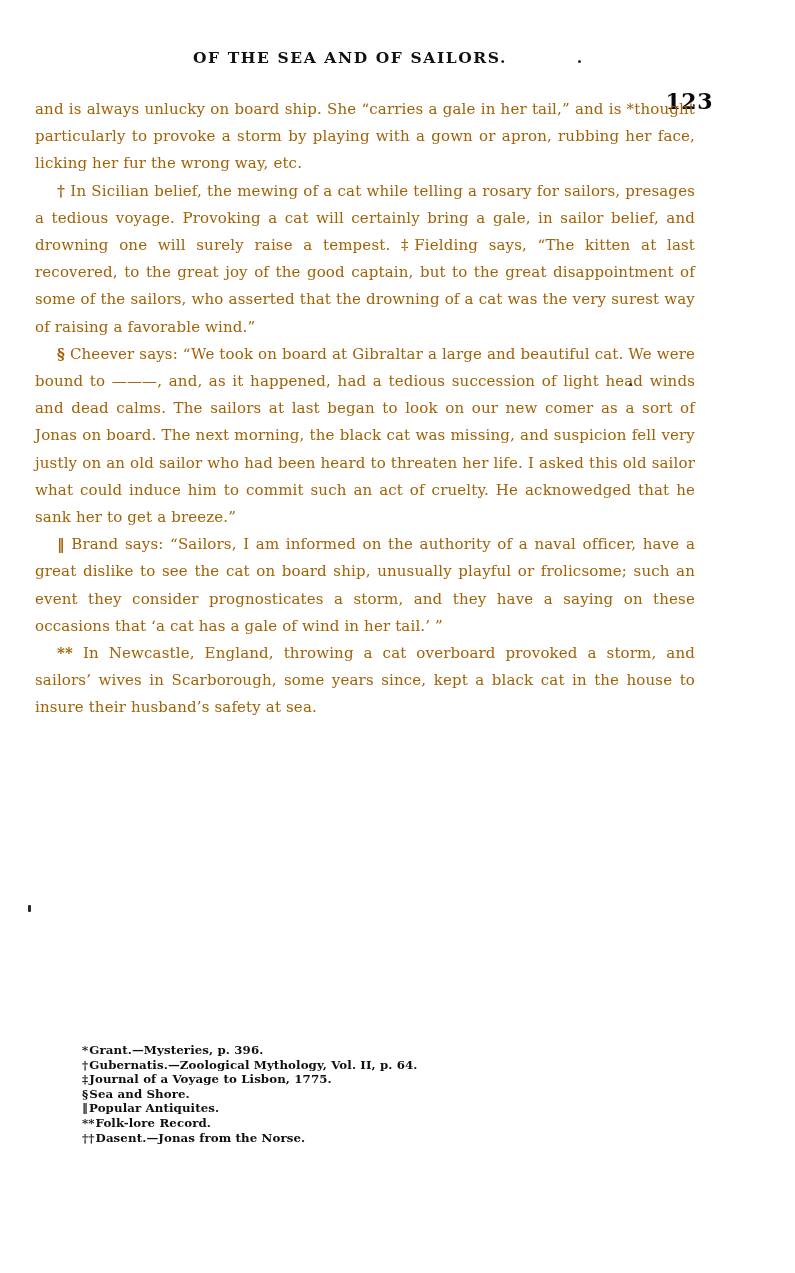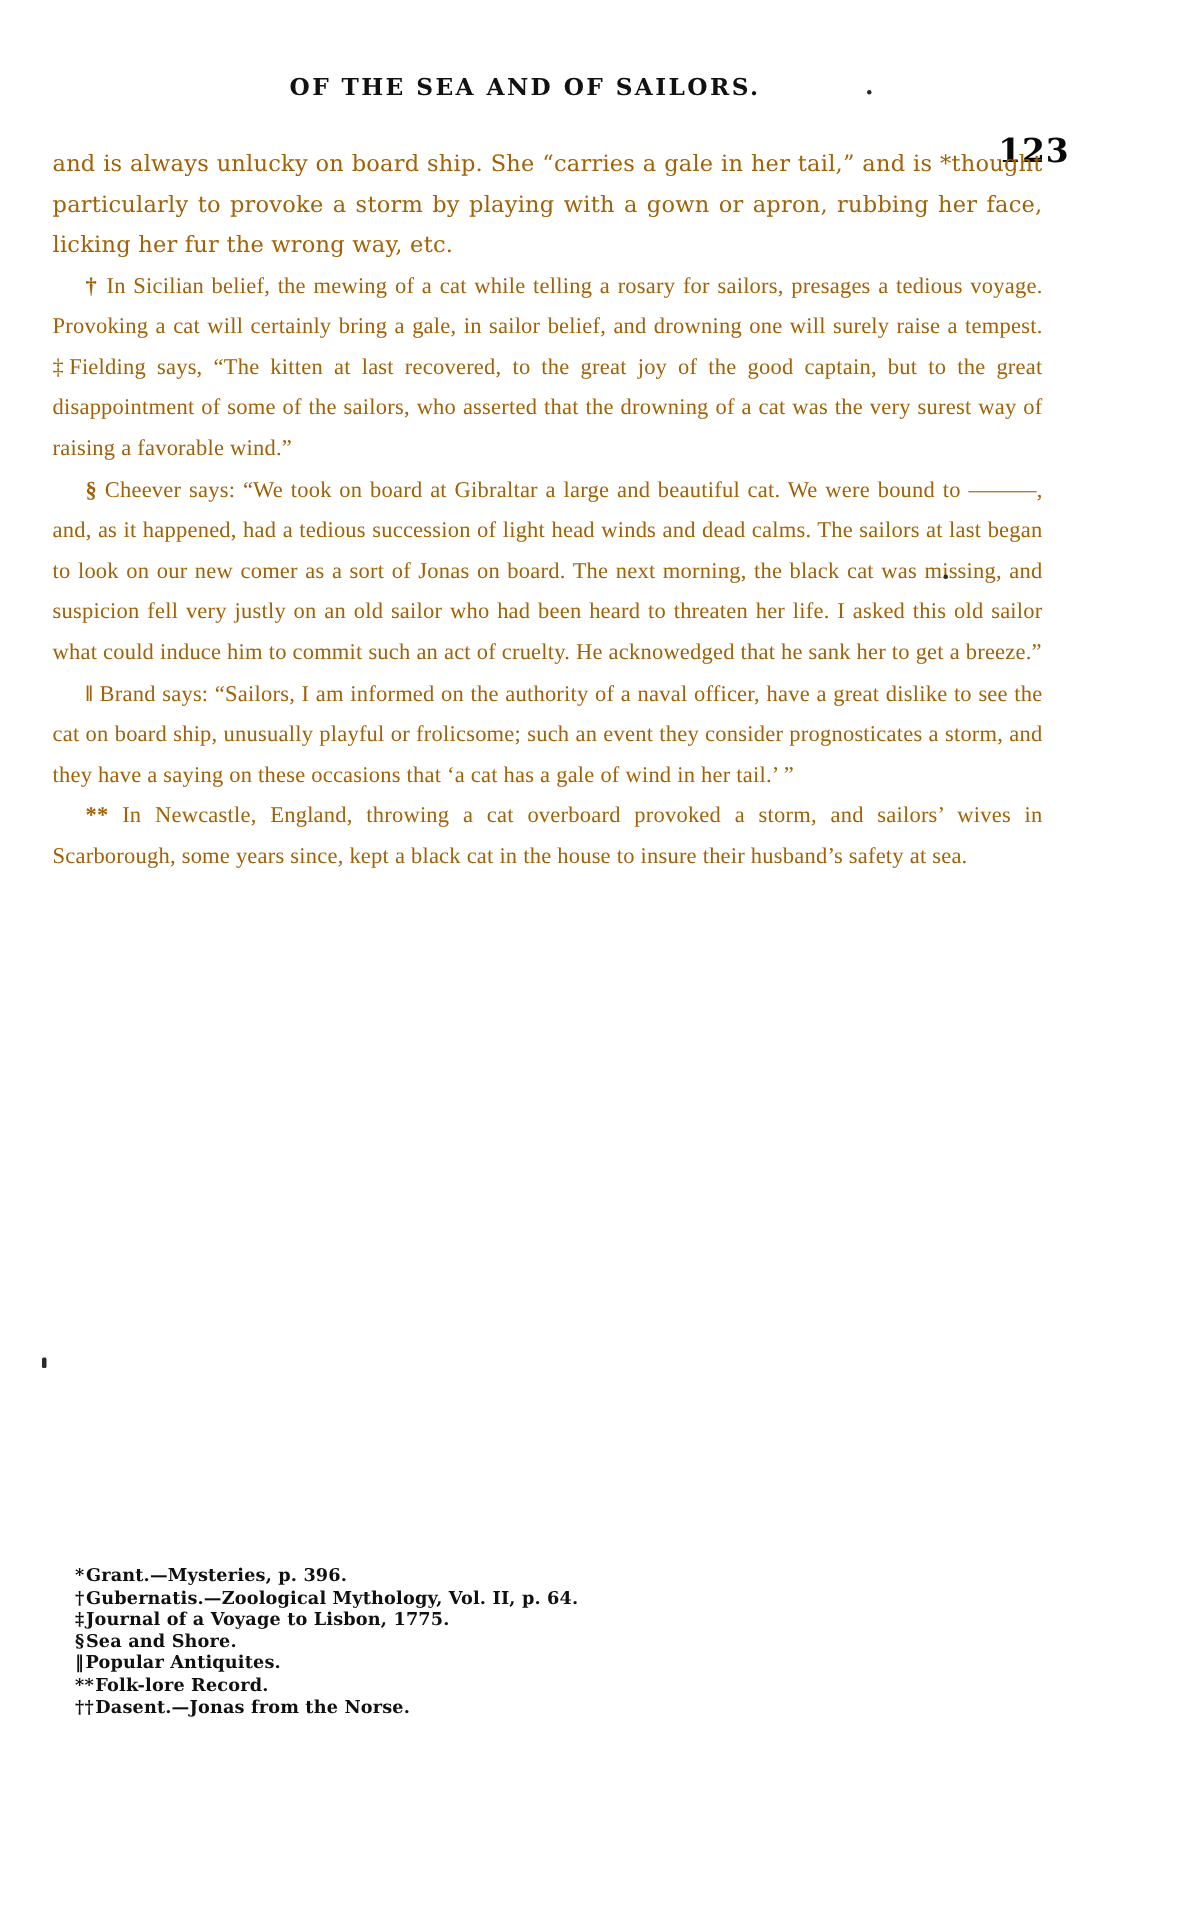--- a/index.html
+++ b/index.html
@@ -59,39 +59,39 @@
     text-justify: inter-word;
     color: #a16207;
     letter-spacing: 0.15px;
   }
   .body-text p {
     margin: 0;
     text-indent: 0;
   }
   .body-text p.ind {
     text-indent: 22px;
-    font-family: Liberation Serif, serif;
   }
   .marker {
     font-weight: 700;
   }
   .footnotes {
     position: absolute;
     left: 50px;
     top: 1043px;
     width: 640px;
     font-size: 11.8px;
     line-height: 14.6px;
     font-family: "DejaVu Serif", serif;
     font-weight: 700;
     color: #101010;
     letter-spacing: 0.1px;
   }
   .footnotes div {
     white-space: nowrap;
+    margin-left: 32px;
   }
   .fn-mark {
     font-weight: 700;
     margin-right: 1px;
   }
   .speck {
     position: absolute;
     background: #2a2a2a;
     border-radius: 50%;
   }

